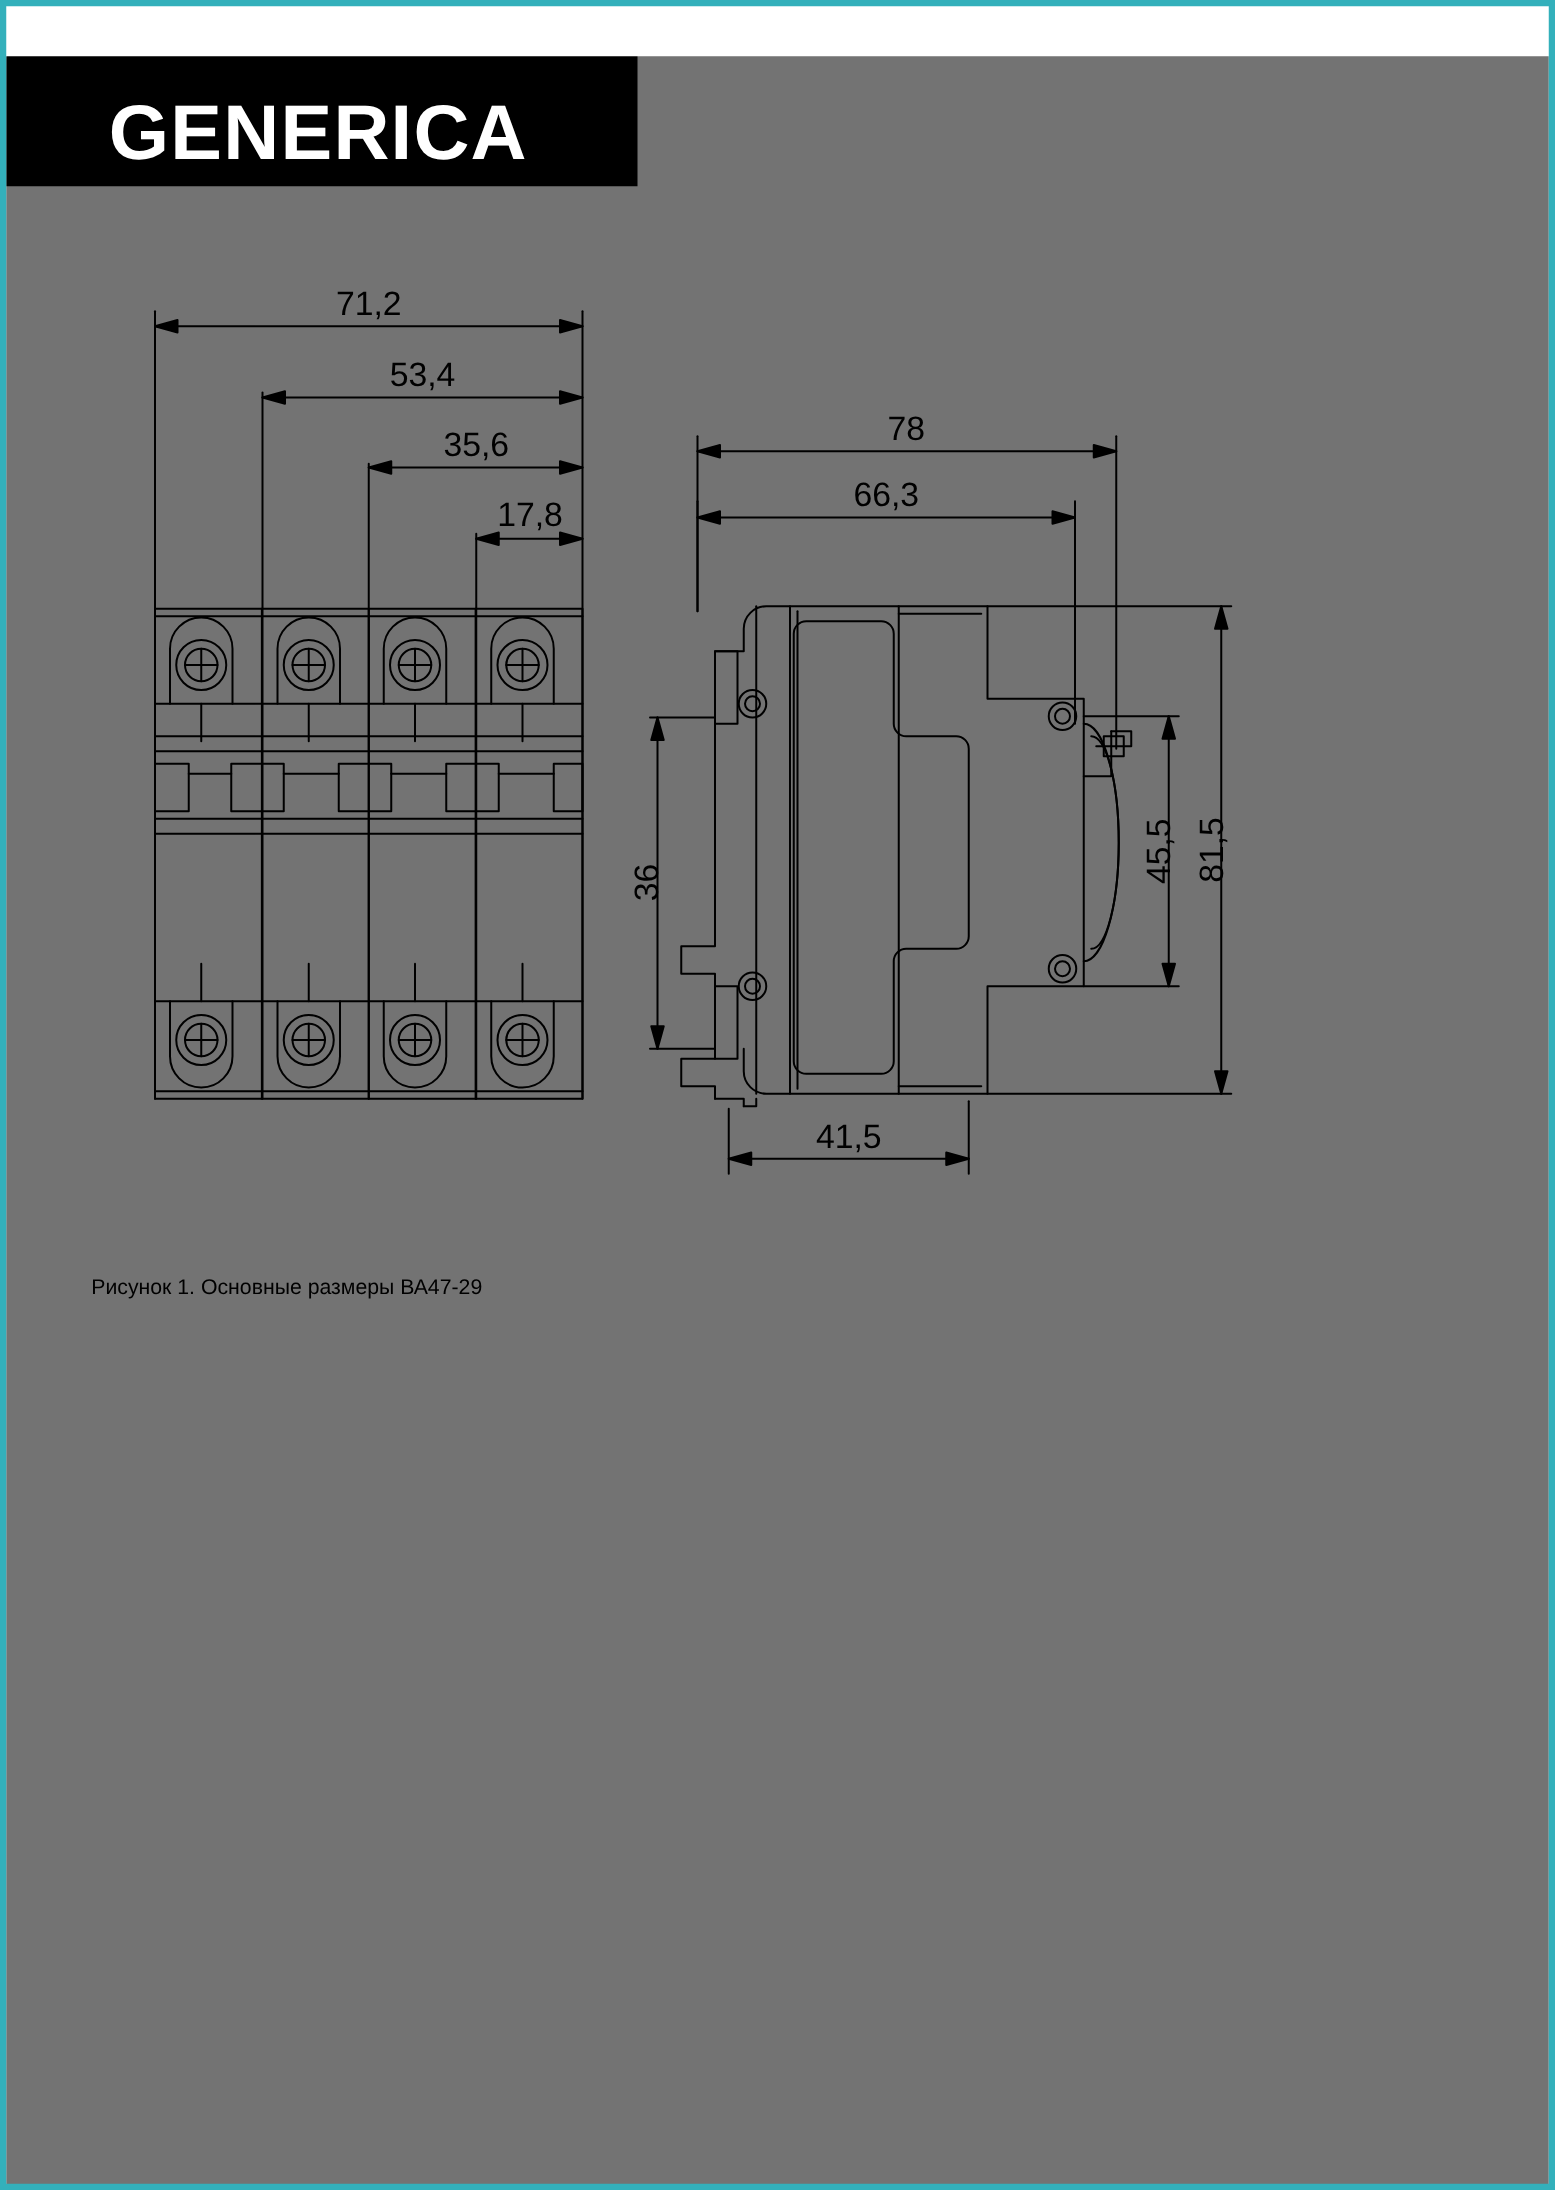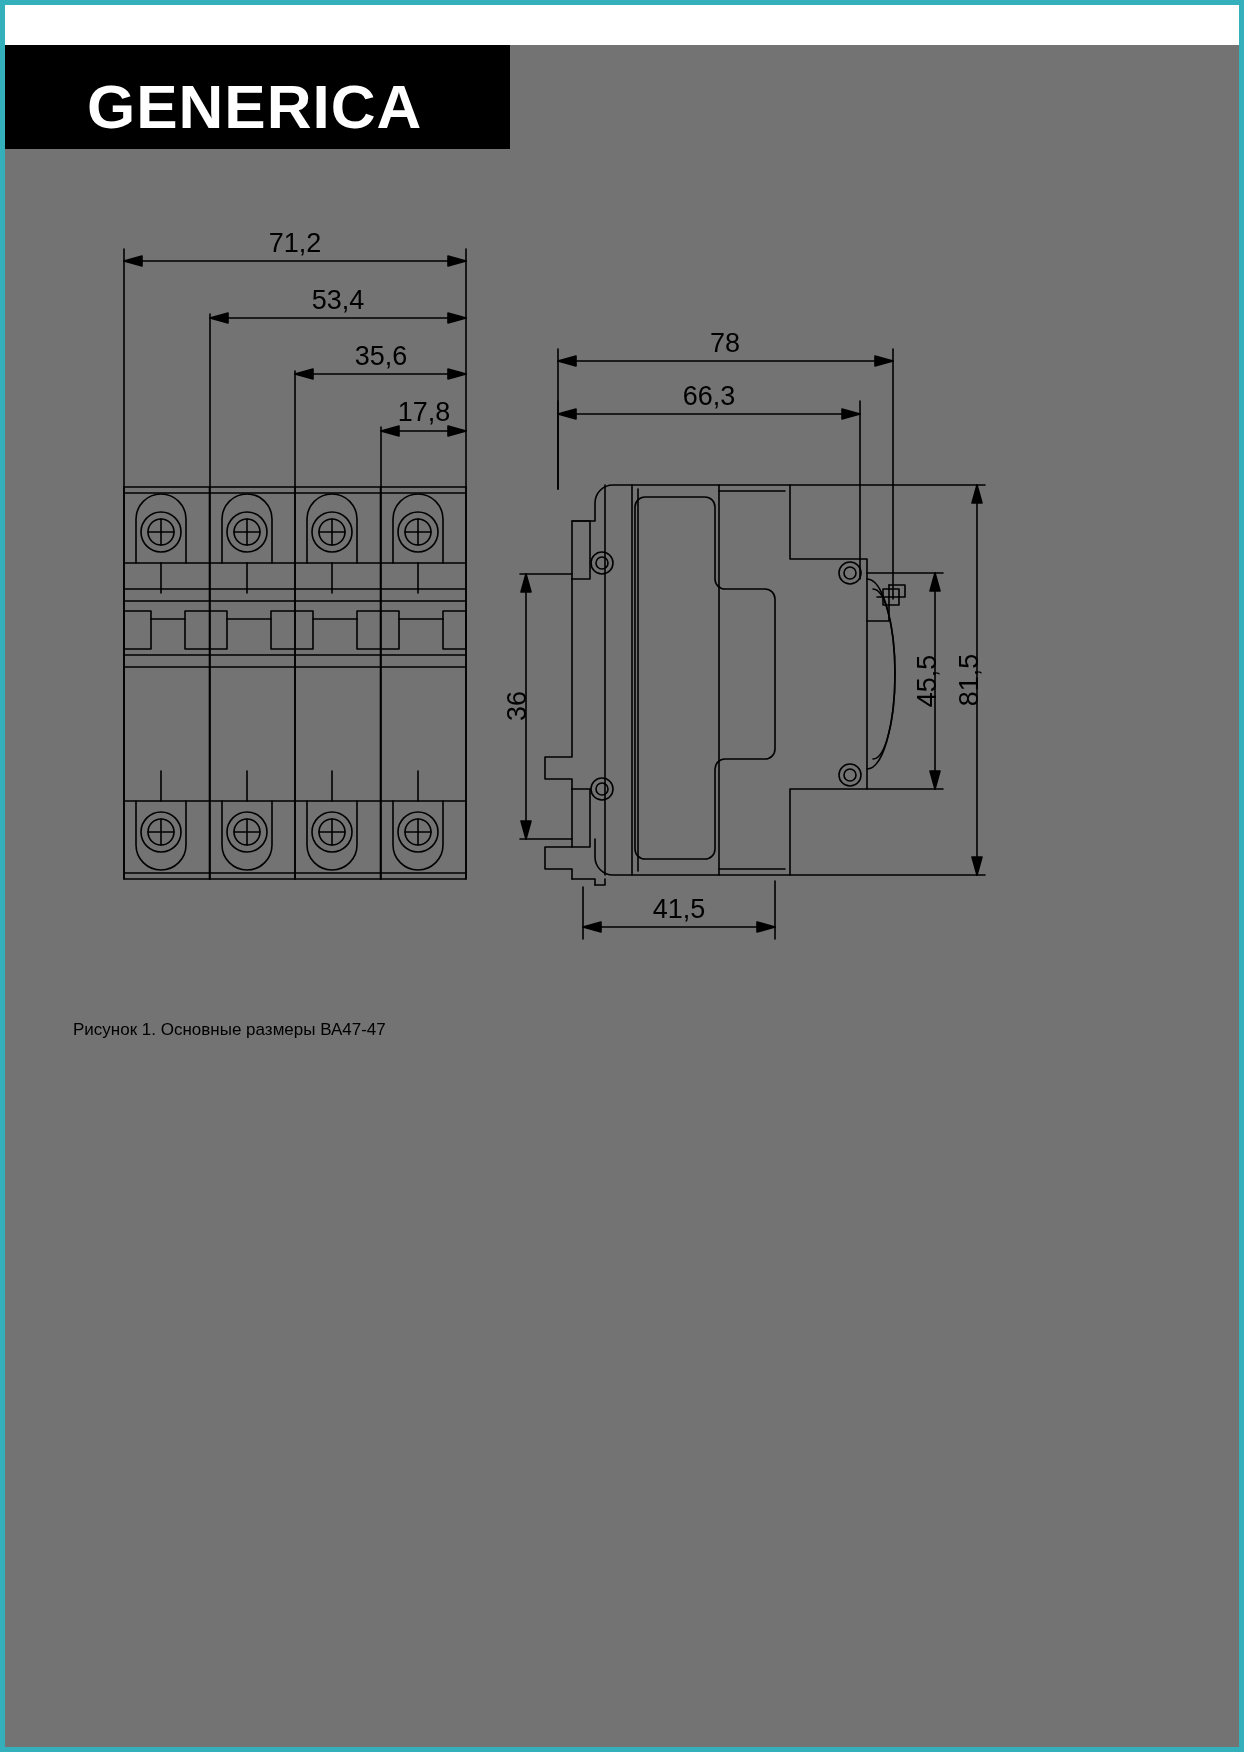--- a/index.html
+++ b/index.html
@@ -289,17 +289,17 @@
       <text class="dim-text" x="720" y="203" text-anchor="middle">78</text>
       <text class="dim-text" x="704" y="256" text-anchor="middle">66,3</text>
       <text class="dim-text" x="674" y="769" text-anchor="middle">41,5</text>
 
       <text class="dim-text" x="521" y="557" text-anchor="middle" transform="rotate(-90 521 557)">36</text>
       <text class="dim-text" x="931" y="532" text-anchor="middle" transform="rotate(-90 931 532)">45,5</text>
       <text class="dim-text" x="973" y="531" text-anchor="middle" transform="rotate(-90 973 531)">81,5</text>
     </svg>
   </div>
 
-  <div class="caption">Рисунок 1. Основные размеры ВА47-47</div>
+  <div class="caption">Рисунок 1. Основные размеры ВА47-29</div>
 
 </div>
 
 <div class="page-frame"></div>
 
 </body></html>

